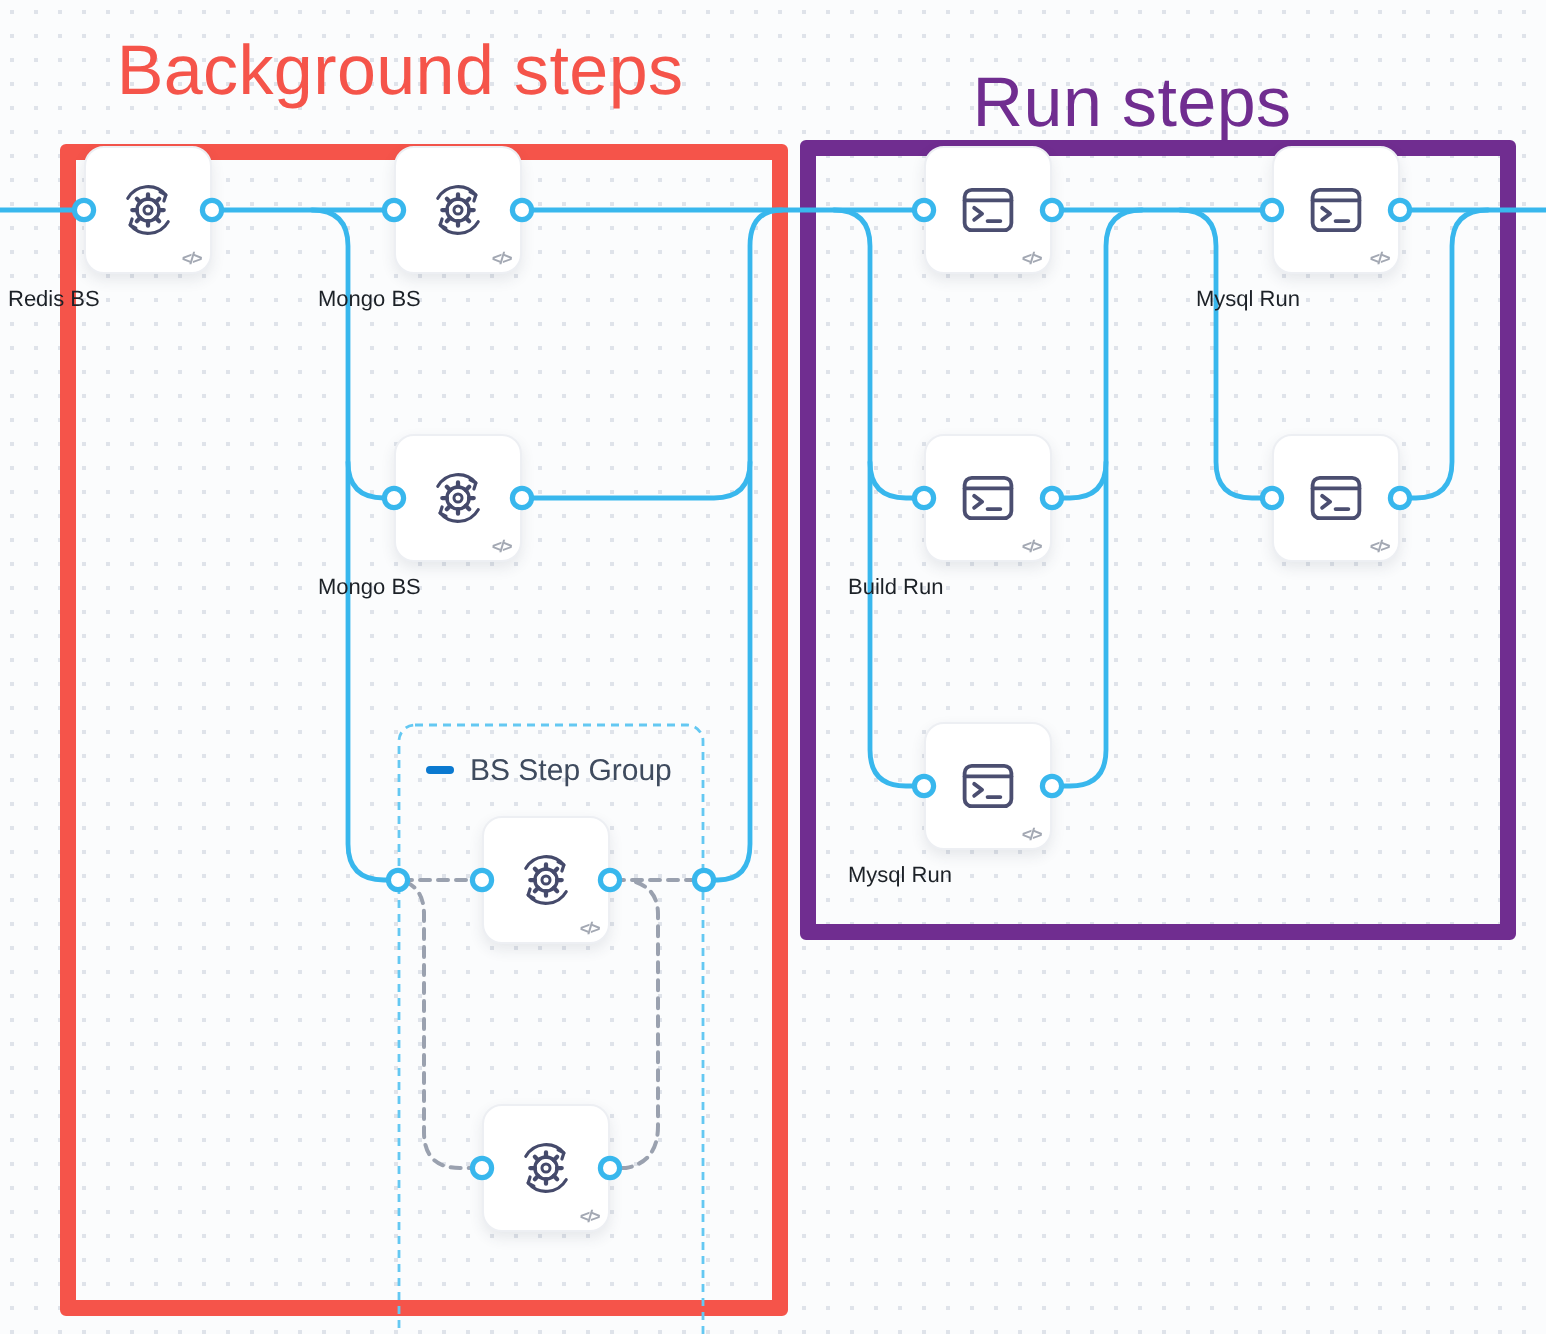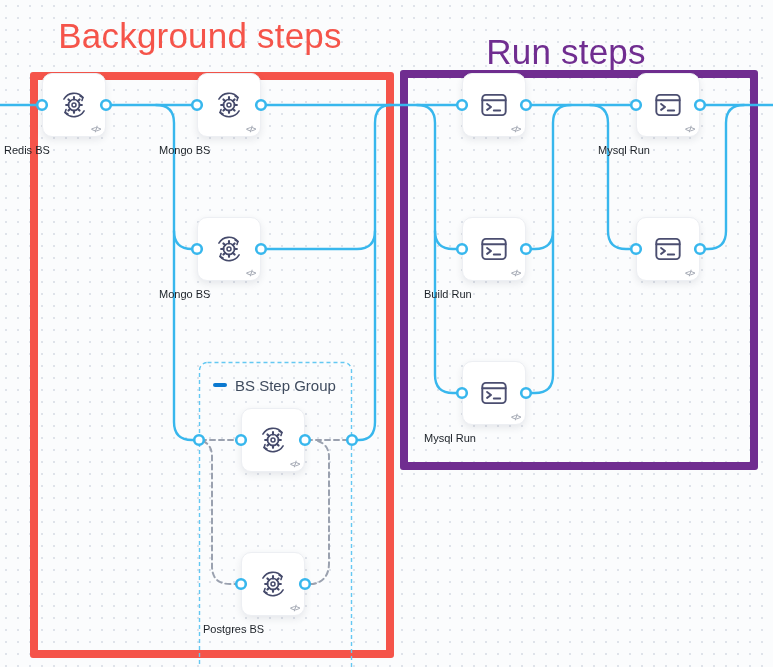--- a/index.html
+++ b/index.html
@@ -157,21 +157,20 @@
   <div class="node" style="left:462px;top:361px">
     <svg width="34" height="34" viewBox="0 0 32 32">
         <use href="#icon-run-step"></use>
       </svg>
     <span class="badge">&lt;/&gt;</span>
   </div>
 
   <div class="node-label" style="left:4px;top:144px">Redis BS</div>
   <div class="node-label" style="left:159px;top:144px">Mongo BS</div>
   <div class="node-label" style="left:159px;top:288px">Mongo BS</div>
-  <div class="node-label" style="left:203px;top:623px">Postgres BS</div>
   <div class="node-label" style="left:598px;top:144px">Mysql Run</div>
   <div class="node-label" style="left:424px;top:288px">Build Run</div>
   <div class="node-label" style="left:424px;top:432px">Mysql Run</div>
 
   <svg class="layer" width="773" height="667">
     <g fill="#ffffff" stroke="#38b7ed" stroke-width="2.6">
       <circle cx="42" cy="105" r="4.8"></circle>
       <circle cx="106" cy="105" r="4.8"></circle>
       <circle cx="197" cy="105" r="4.8"></circle>
       <circle cx="261" cy="105" r="4.8"></circle>

